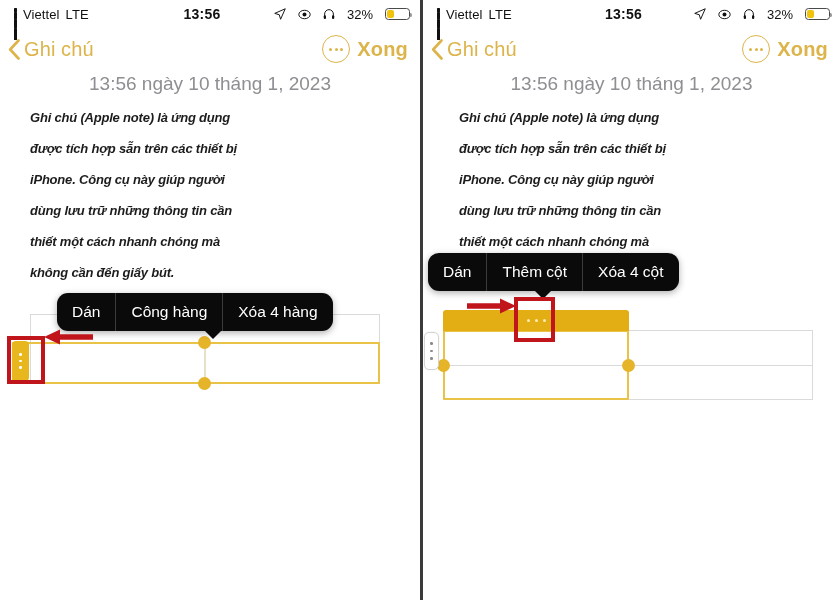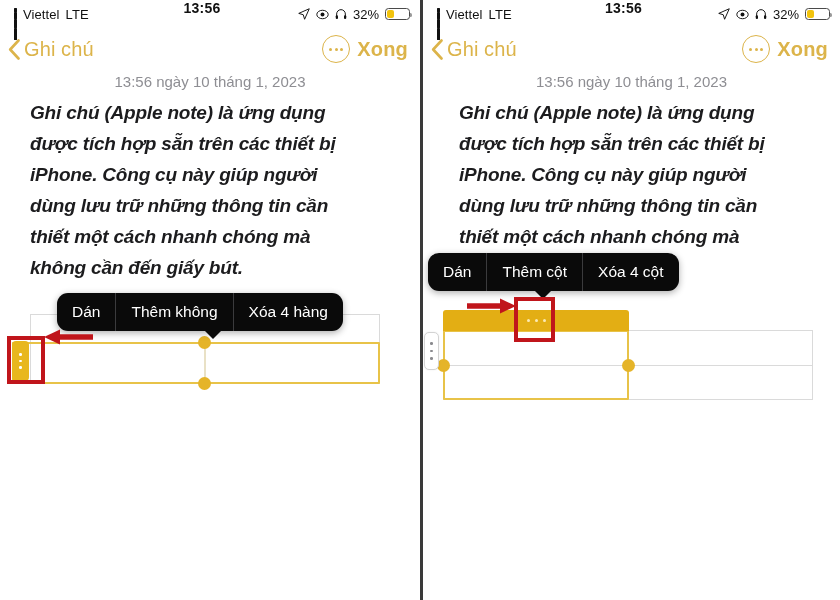--- a/index.html
+++ b/index.html
@@ -22,25 +22,25 @@
   .statusbar {
     position: relative; height: 28px; width: 100%;
     display: flex; align-items: center;
   }
   .sb-left {
     position: absolute; left: 14px; top: 0; height: 28px;
     display: flex; align-items: center; gap: 6px;
   }
   .sb-center {
     position: absolute; left: 0; right: 16px; top: 0; height: 28px;
-    display: flex; justify-content: center;
+    display: flex; align-items: center; justify-content: center;
   }
   .sb-right {
     position: absolute; right: 10px; top: 0; height: 28px;
-    display: flex; align-items: center; gap: 6px;
+    display: flex; align-items: center; gap: 12px;
   }
   .carrier, .radio {
     font-size: 13px; color: #111; font-weight: 400; letter-spacing: .1px;
   }
   .clock { font-size: 14px; color: #111; font-weight: 700; letter-spacing: .2px; }
   .batt-pct { font-size: 13px; color: #111; font-weight: 500; }
 
   .bars { display: flex; align-items: flex-end; gap: 1.5px; height: 12px; }
   .bars i { display: block; width: 3px; background: #111; border-radius: .5px; }
   .bars i:nth-child(1) { height: 4px; }
@@ -88,25 +88,25 @@
   .ellipsis-circle b {
     width: 3px; height: 3px; border-radius: 50%; background: #dcb44a; display: block;
   }
   .done-btn {
     font-size: 20px; color: #dcb44a; font-weight: 700; cursor: pointer; letter-spacing: .2px;
   }
 
   
   .note-date {
     width: 100%; text-align: center;
-    font-size: 15px; color: #8e8e93; margin-top: 3px; margin-bottom: 7px;
+    font-size: 19px; color: #8e8e93; margin-top: 3px; margin-bottom: 7px;
   }
   .note-body {
     padding: 0 26px 0 30px;
-    font-size: 19px; line-height: 31px;
+    font-size: 13px; line-height: 31px;
     font-style: italic; font-weight: 700; color: #1c1c1e;
     letter-spacing: -.2px;
   }
   .panel.right .note-body { padding: 0 22px 0 36px; }
 
   
   .ctx-menu {
     position: absolute; display: flex; align-items: stretch;
     background: #0a0a0a; border-radius: 11px;
     height: 38px; z-index: 30;
@@ -269,21 +269,21 @@
     </div>
 
     <div class="row-handle-gold" style="left:12px; top:341px;">
       <b></b>
         <b></b>
         <b></b>
     </div>
 
     <div class="ctx-menu" style="left:57px; top:293px;">
       <span class="ctx-item">Dán</span>
-      <span class="ctx-item">Thêm không</span>
+      <span class="ctx-item">Công hàng</span>
       <span class="ctx-item">Xóa 4 hàng</span>
       <span class="ctx-arrow" style="left:147px;"></span>
     </div>
 
     <div class="hl-box" style="left:7px; top:336px; width:38px; height:48px;"></div>
     <div class="arrow" style="left:42px; top:327px;">
       <svg width="52" height="20" viewBox="0 0 52 20">
         <path d="M51 10 H16" stroke="#c0151b" stroke-width="5.5" stroke-linecap="butt"></path>
         <path d="M2 10 L18 2.5 L18 17.5 Z" fill="#c0151b"></path>
       </svg>

